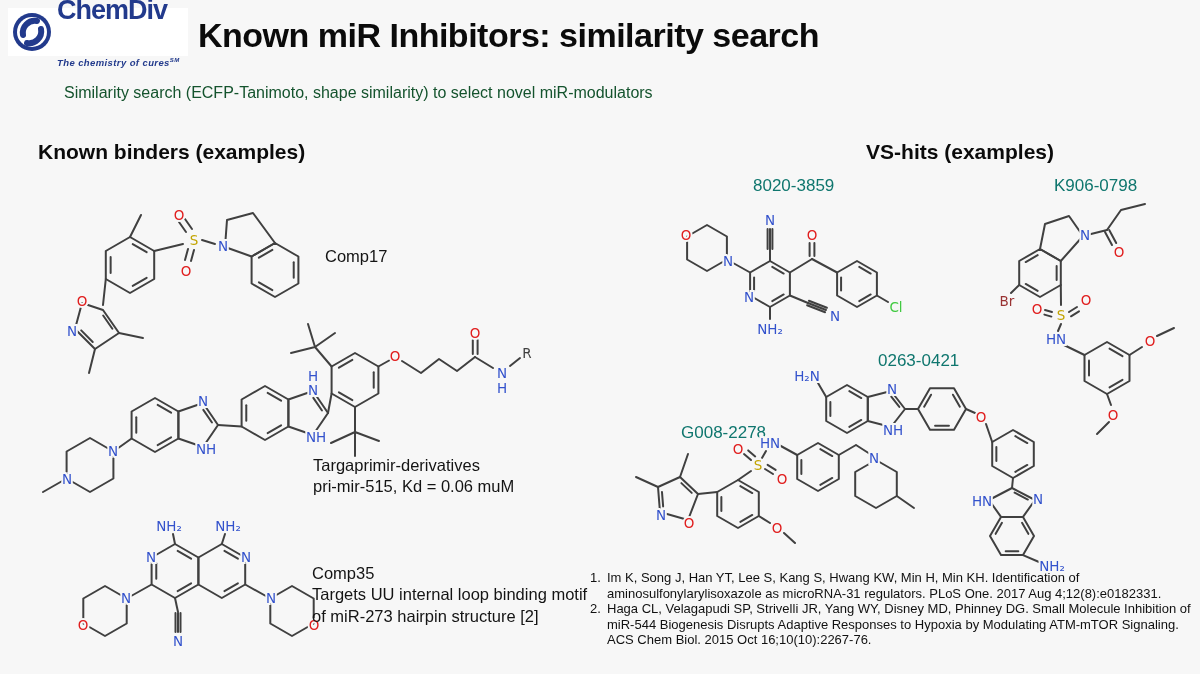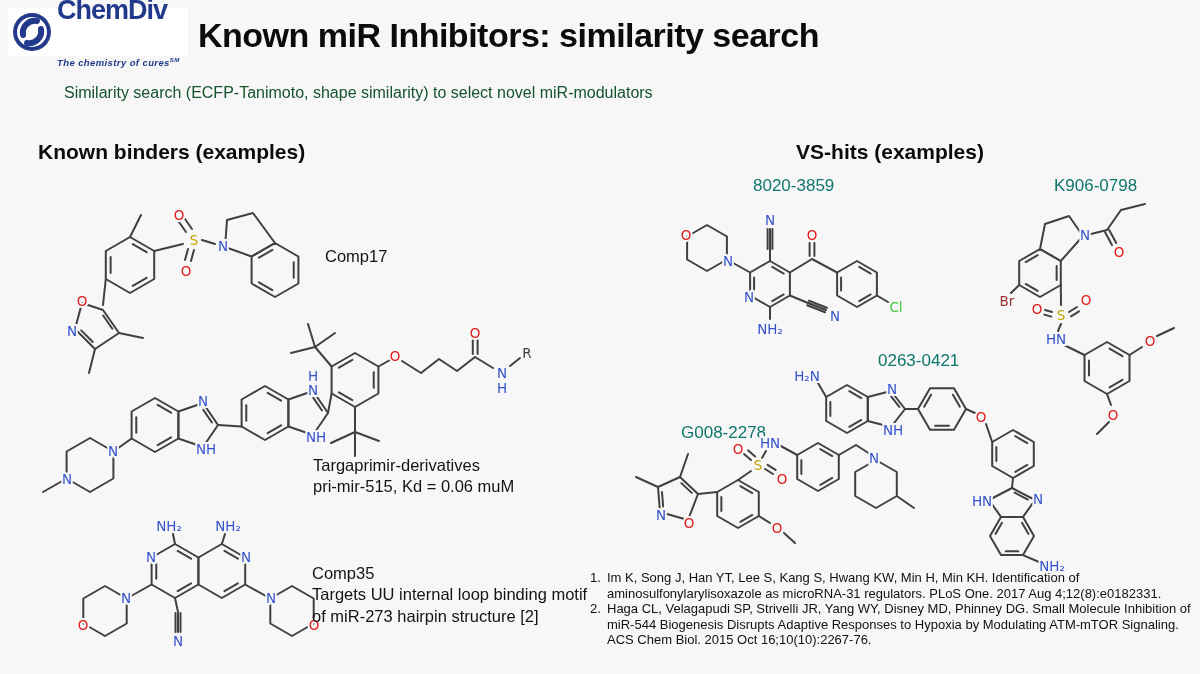--- a/index.html
+++ b/index.html
@@ -15,21 +15,21 @@
   .logo-text { display:flex; flex-direction:column; line-height:1;gap:32px; }
   .logo-brand { font-size:27px; font-weight:bold; color:#223a8c; letter-spacing:-1px; }
   .logo-tag { font-size:9.5px; font-style:italic; font-weight:bold; color:#223a8c; margin-top:1px; letter-spacing:0.4px; }
   .logo-tag sup { font-size:6px; }
 
   .title { left:198px; top:16px; font-size:34px; font-weight:bold; letter-spacing:-0.5px; color:#0b0b0b; }
   .subtitle { left:36px; top:84px; font-size:16px; color:#14532d;margin-left:28px; }
 
   .section-heading { font-size:21px; font-weight:bold; color:#0b0b0b; }
   .heading-left { left:38px; top:140px; }
-  .heading-right { left:758px; top:140px; width:264px; text-align:center; }
+  .heading-right { left:790px; top:140px; width:264px; text-align:right; }
 
   .cmp-label { font-size:17px; color:#0f766e; }
   .annot { font-size:16.5px; line-height:1.3; color:#141414; }
   .annot .nm { }
 
   
   svg.mol line, svg.mol path, svg.mol polygon, svg.mol polyline {
     stroke:#404040; stroke-width:2; fill:none; stroke-linecap:round; stroke-linejoin:round;
   }
   svg.mol text.atom {

